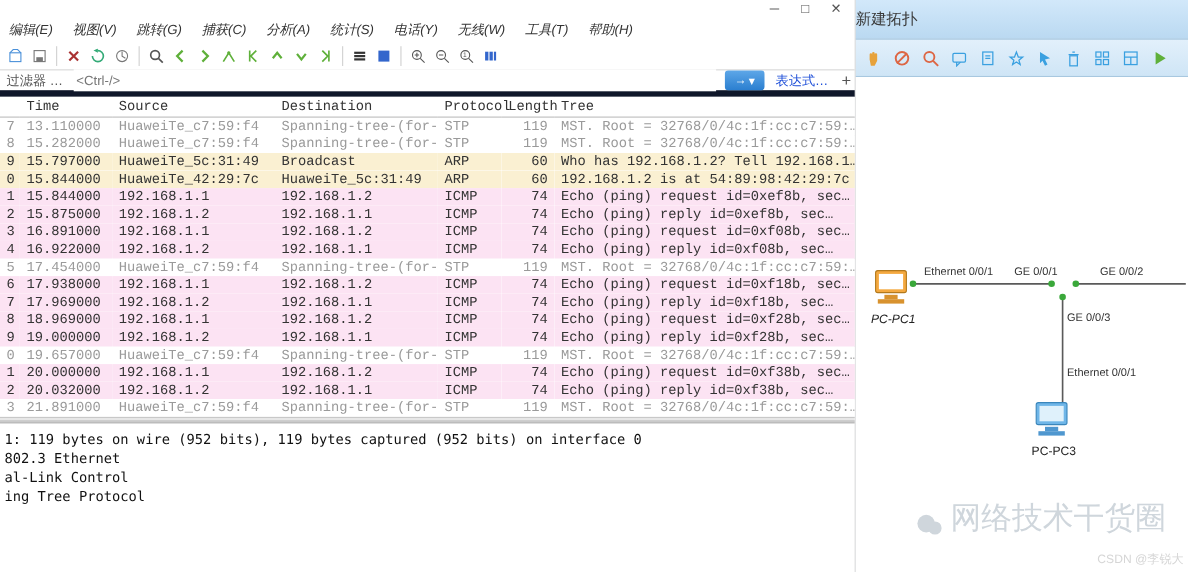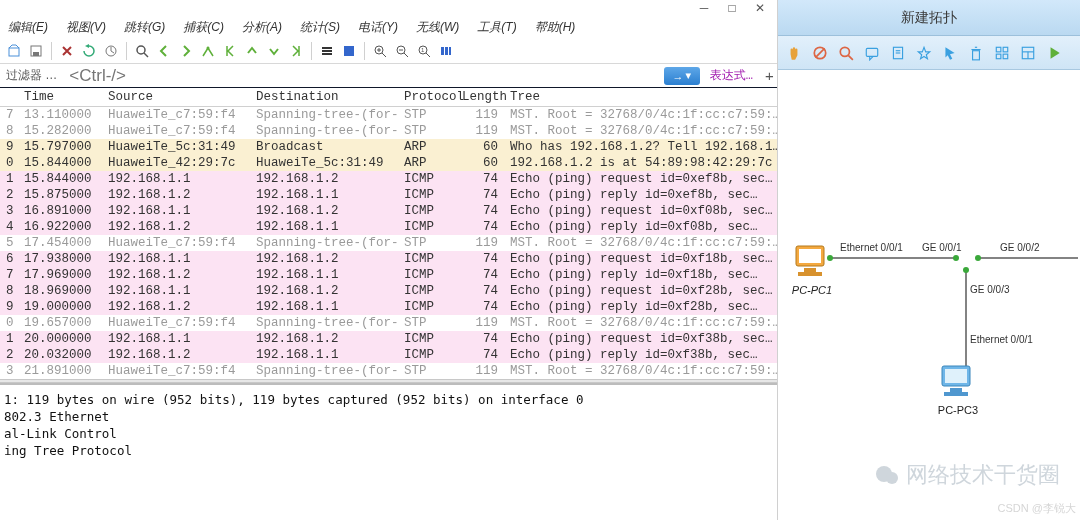--- a/index.html
+++ b/index.html
@@ -7,52 +7,52 @@
   .left { width: 778px; display: flex; flex-direction: column; border-right: 1px solid #d0d0d0; }
   .right { flex: 1; background: #e9f3fb; display: flex; flex-direction: column; position: relative; }
   .window-controls { height: 16px; display: flex; justify-content: flex-end; gap: 18px; padding: 0 12px; align-items: center; color: #555; }
   .wc { width: 10px; height: 10px; display: inline-flex; align-items: center; justify-content: center; }
   .menu-bar { height: 22px; display: flex; align-items: flex-end; padding: 0 4px; gap: 10px; color: #333; font-style: italic; }
   .menu-item { padding: 2px 4px; cursor: default; }
   .toolbar { height: 26px; display: flex; align-items: center; padding: 0 4px; gap: 2px; border-bottom: 1px solid #d8d8d8; }
   .tbtn { width: 20px; height: 20px; display: inline-flex; align-items: center; justify-content: center; cursor: pointer; border-radius: 2px; }
   .tbtn svg { width: 14px; height: 14px; }
   .sep { width: 1px; height: 18px; background: #d0d0d0; margin: 0 3px; }
-  .filter-bar { height: 24px; display: flex; align-items: center; border-bottom: 1px solid #0f172a; }
+  .filter-bar { height: 24px; display: flex; align-items: center; border-bottom: 6px solid #0f172a; }
   .filter-label { padding: 0 6px; color: #555; white-space: nowrap; }
-  .filter-input { flex: 1; height: 20px; margin: 0 4px; border: none; outline: none; font-size: 17px; color: #888; }
+  .filter-input { flex: 1; height: 20px; margin: 0 4px; border: none; outline: none; font-size: 12px; color: #888; }
   .filter-go { width: 36px; height: 18px; background: linear-gradient(#5ea7e8,#2b7fd0); border-radius: 3px; display: flex; align-items: center; justify-content: center; margin: 0 4px; cursor: pointer; }
   .filter-go span { color: #fff; font-size: 11px; }
-  .expr { padding: 0 6px; color: #a21caf; font-family: Liberation Mono, monospace; }
+  .expr { padding: 0 6px; color: #1d4ed8; }
   .plus { width: 18px; text-align: center; font-size: 15px; color: #555; cursor: pointer; padding: 0 6px; }
   table.packets { width: 100%; border-collapse: collapse; font-family: Consolas, "Courier New", monospace; font-size: 12.5px; table-layout: fixed; }
   table.packets th { text-align: left; font-weight: normal; padding: 2px 6px; border-bottom: 1px solid #d0d0d0; background: #fff; color: #333; }
   table.packets td { padding: 1px 6px; white-space: nowrap; overflow: hidden; text-overflow: clip; }
   .c-num { width: 18px; text-align: right; color: #555; }
   .c-time { width: 84px; }
   .c-src { width: 148px; }
   .c-dst { width: 148px; }
   .c-proto { width: 58px; }
   .c-len { width: 48px; text-align: right; }
   .c-info { }
   .row-gray td { color: #9a9a9a; background: #fff; }
   .row-arp td { background: #faf0d2; color: #333; }
   .row-icmp td { background: #fce3f3; color: #333; }
   .packet-pane { flex: 0 0 auto; }
   .detail-pane { border-top: 2px solid #bcbcbc; font-family: Consolas, monospace; font-size: 12.5px; padding: 6px 4px; line-height: 17px; color: #111; position: relative; }
-  .topo-title-bar { height: 36px; background: linear-gradient(#d2e8fa,#bad9f1); border-bottom: 1px solid #9cc0db; display: flex; align-items: center; justify-content: center; color: #3a3a3a; font-size: 14px; position: relative; }
+  .topo-title-bar { height: 36px; background: linear-gradient(#d2e8fa,#bad9f1); border-bottom: 1px solid #9cc0db; display: flex; align-items: center; color: #3a3a3a; font-size: 14px; position: relative; }
   .topo-toolbar { height: 34px; background: linear-gradient(#e2f0fb,#cfe5f6); border-bottom: 1px solid #a8c8e0; display: flex; align-items: center; padding: 0 4px; gap: 2px; }
   .ttbtn { width: 24px; height: 24px; display: inline-flex; align-items: center; justify-content: center; cursor: pointer; border-radius: 2px; }
   .ttbtn svg { width: 16px; height: 16px; }
   .topo-canvas { flex: 1; background: #fff; position: relative; }
   .device { position: absolute; text-align: center; font-size: 11px; color: #222; }
   .device .lbl { margin-top: 2px; white-space: nowrap; }
   .link-label { position: absolute; font-size: 10px; color: #333; white-space: nowrap; }
   svg.links { position: absolute; inset: 0; width: 100%; height: 100%; }
-  .watermark { position: absolute; bottom: 30px; right: 20px; color: #cfd6dc; font-size: 22px; display: flex; align-items: center; gap: 6px; pointer-events: none; }
+  .watermark { position: absolute; bottom: 30px; right: 20px; color: #cfd6dc; font-size: 28px; display: flex; align-items: flex-end; gap: 6px; pointer-events: none; }
   .csdn { position: absolute; bottom: 4px; right: 4px; color: #d6d6d6; font-size: 11px; pointer-events: none; }
   
   .grab { width: 100%; height: 4px; background: #e7e7e7; border-top:1px solid #c8c8c8; border-bottom:1px solid #c8c8c8; cursor: row-resize; }
   .dropdown-arrow { font-size:9px; color:#666; margin-left:2px; }
 </style>
 </head>
 <body>
 
 <div class="left">
 

